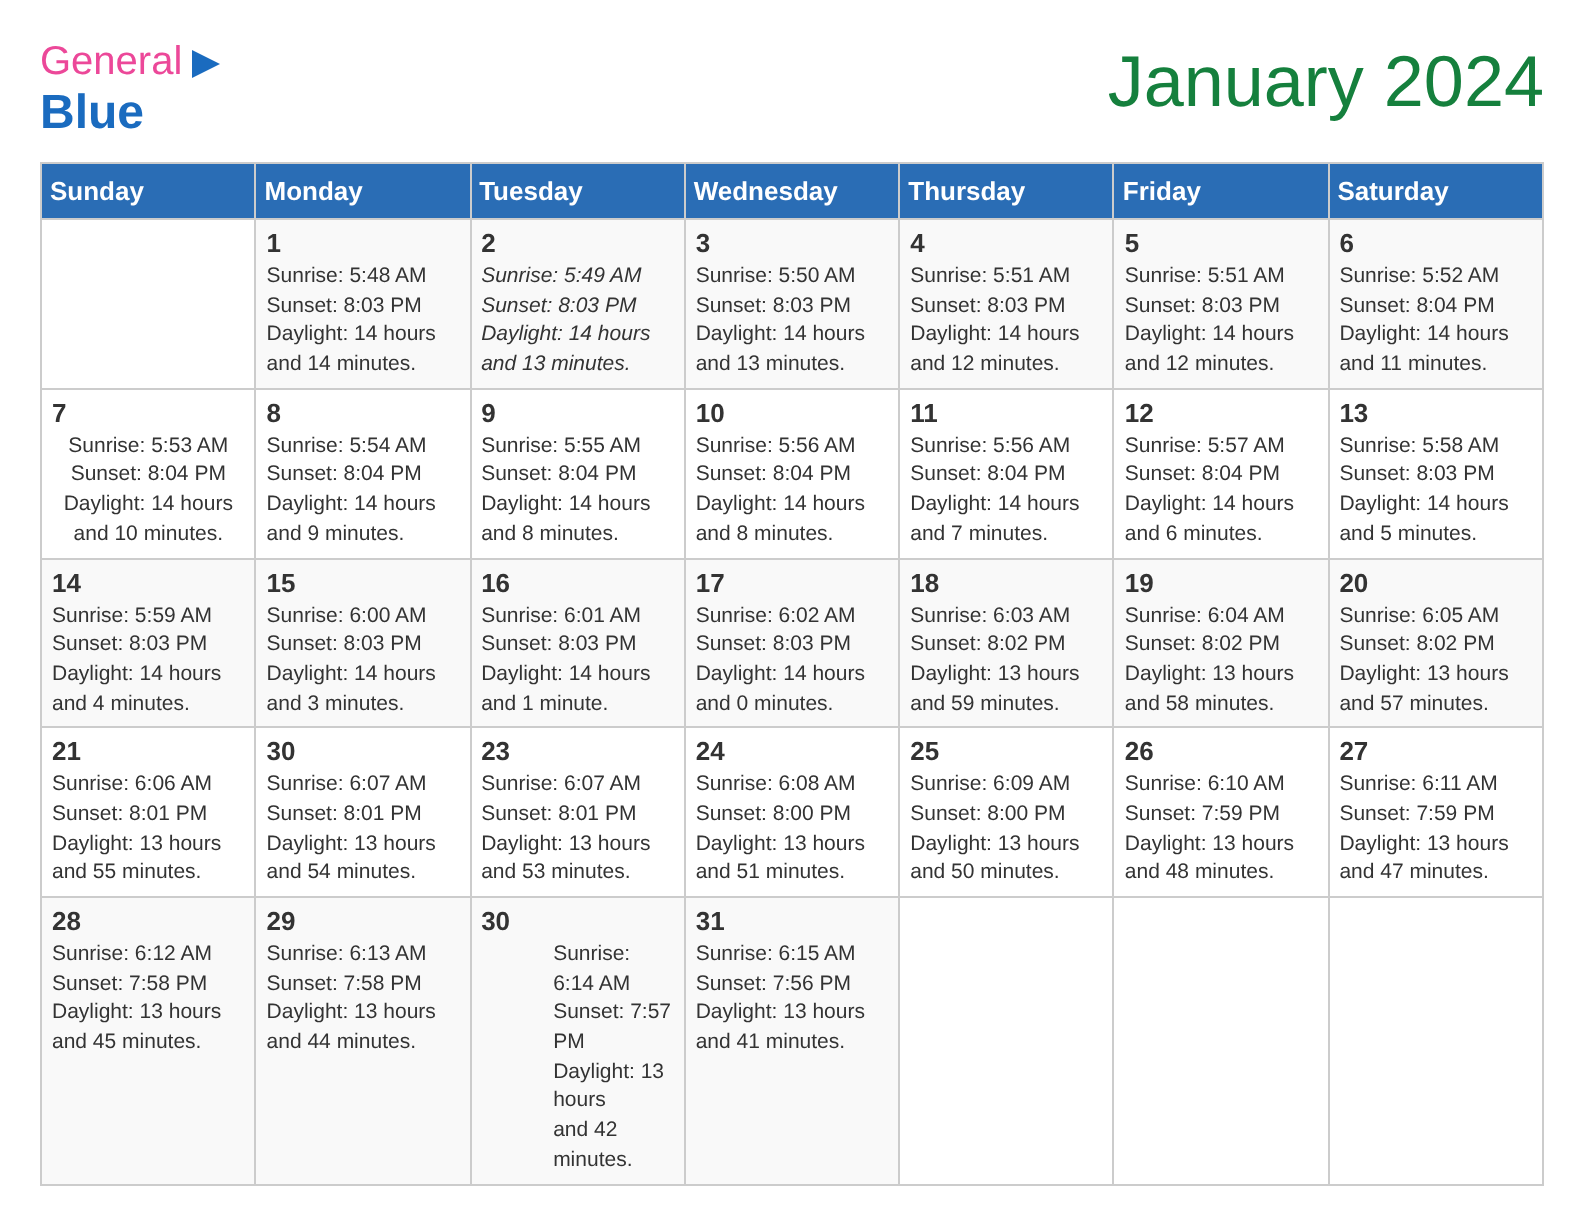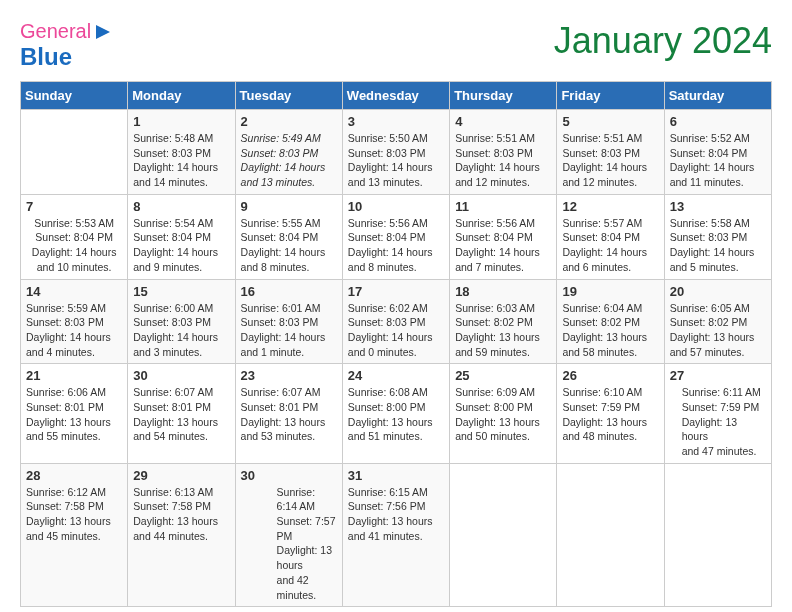--- a/index.html
+++ b/index.html
@@ -311,21 +311,21 @@
         </td>
         <td>
           <span class="day-number">26</span>
           <div class="day-info" style="white-space: pre-line;">Sunrise: 6:10 AM
 Sunset: 7:59 PM
 Daylight: 13 hours
 and 48 minutes.</div>
         </td>
         <td>
           <span class="day-number">27</span>
-          <div class="day-info" style="white-space: pre-line; margin-left: 12px;">Sunrise: 6:11 AM
+          <div class="day-info" style="white-space: pre-line;">Sunrise: 6:11 AM
 Sunset: 7:59 PM
 Daylight: 13 hours
 and 47 minutes.</div>
         </td>
       </tr>
       <tr>
         <td>
           <span class="day-number">28</span>
           <div class="day-info" style="white-space: pre-line;">Sunrise: 6:12 AM
 Sunset: 7:58 PM

